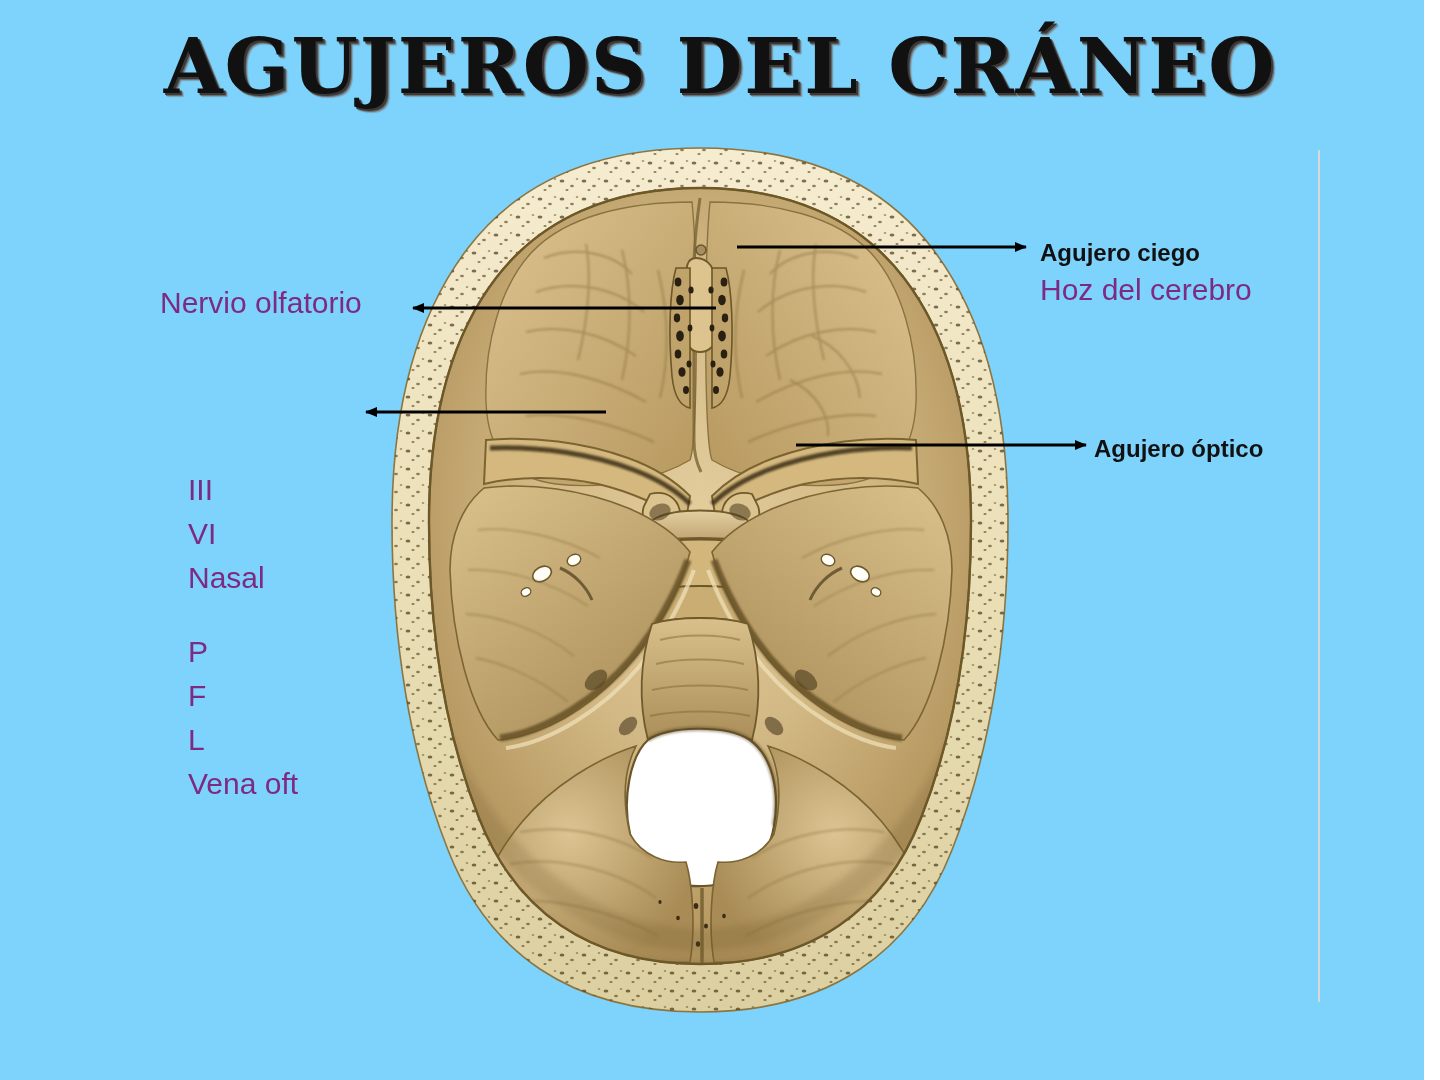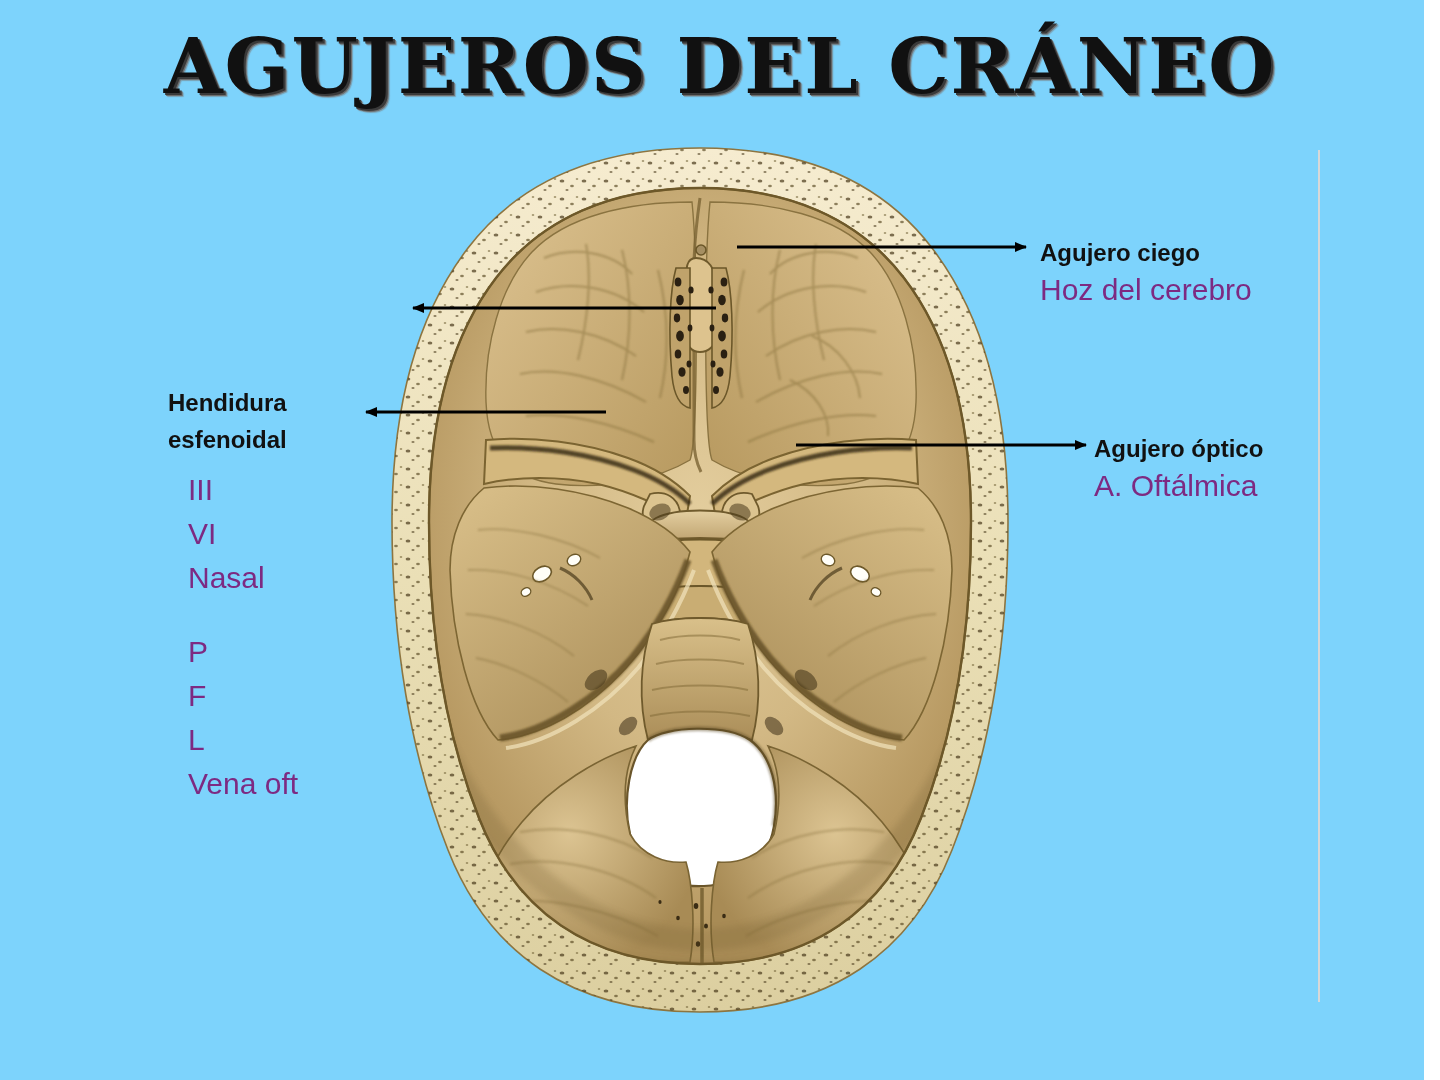--- a/index.html
+++ b/index.html
@@ -497,41 +497,37 @@
 
       <line x1="716" y1="308" x2="413" y2="308" stroke="#000000" stroke-width="3.2" marker-end="url(#ahL)"></line>
 
       <line x1="606" y1="412" x2="366" y2="412" stroke="#000000" stroke-width="3.2" marker-end="url(#ahL)"></line>
 
       <line x1="796" y1="445" x2="1086" y2="445" stroke="#000000" stroke-width="3.2" marker-end="url(#ahR)"></line>
     </svg>
   </div>
 
   <div class="label-block" id="lbl-lamina">
+    <div class="lbl-purple">Nervio olfatorio</div>
   </div>
 
-  <div class="label-block" id="lbl-hendidura">
-    <div class="lbl-bold">Hendidura</div>
-    <div class="lbl-bold">esfenoidal</div>
-  </div>
 
   <div class="label-block nerve-list" id="list-nerves">
     <div class="lbl-purple">III</div>
     <div class="lbl-purple">VI</div>
     <div class="lbl-purple">Nasal</div>
     <div class="gap"></div>
     <div class="lbl-purple">P</div>
     <div class="lbl-purple">F</div>
     <div class="lbl-purple">L</div>
     <div class="lbl-purple">Vena oft</div>
   </div>
 
   <div class="label-block" id="lbl-ciego">
     <div class="lbl-bold">Agujero ciego</div>
     <div class="lbl-purple">Hoz del cerebro</div>
   </div>
 
   <div class="label-block" id="lbl-optico">
     <div class="lbl-bold">Agujero óptico</div>
-    <div class="lbl-purple">A. Oftálmica</div>
   </div>
 
 </div>
 
 </body></html>

